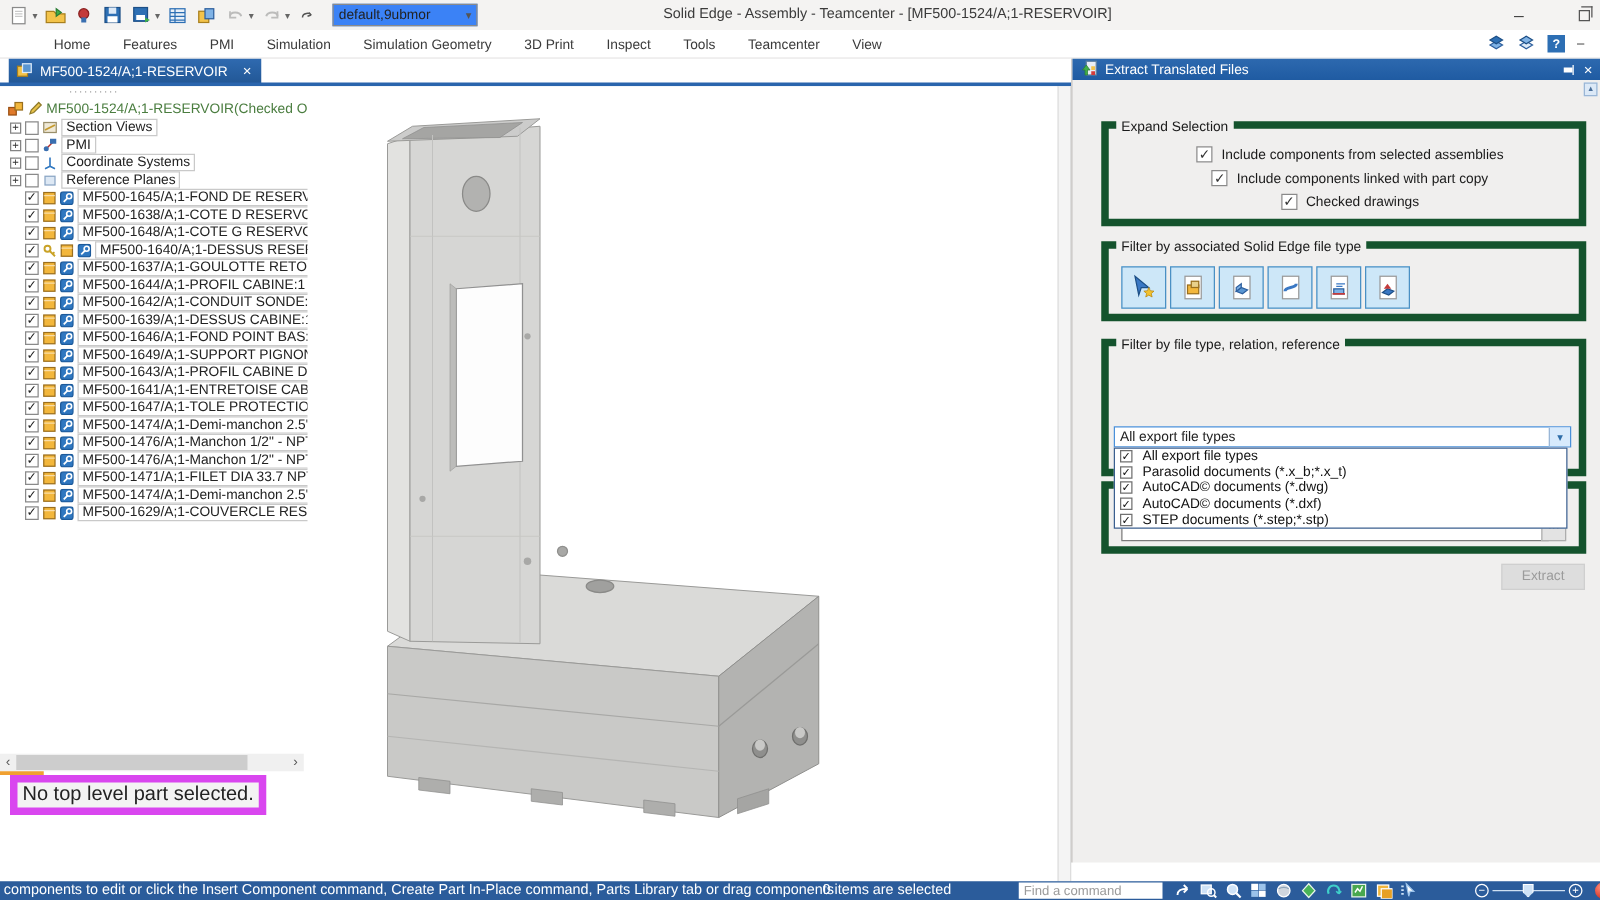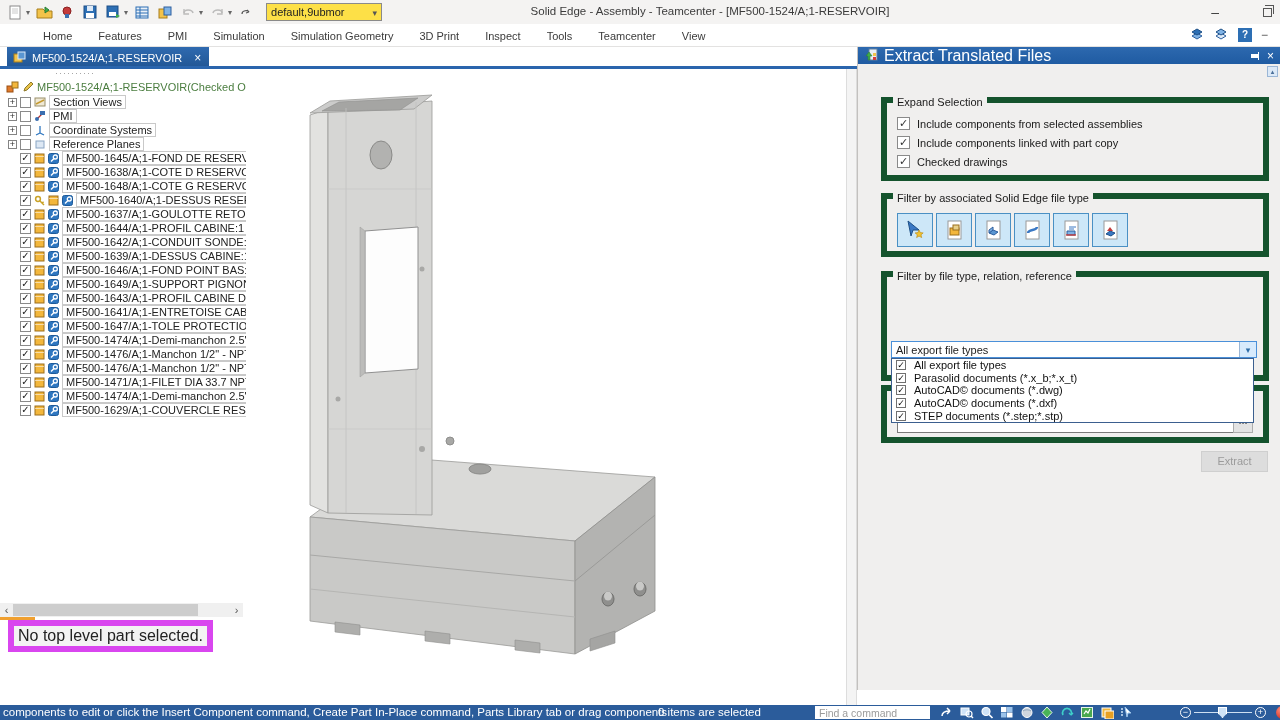--- a/index.html
+++ b/index.html
@@ -7,21 +7,21 @@
     font-family:"Liberation Sans", sans-serif; font-size:11px; color:#222; }
   .app { position:relative; width:1280px; height:720px; }
 
   
   .titlebar { position:absolute; left:0; top:0; width:1280px; height:24px; background:#f4f3f2; }
   .qat { position:absolute; left:6px; top:2px; display:flex; align-items:center; gap:5px; height:20px; }
   .qat-ico { display:inline-flex; align-items:center; justify-content:center; width:18px; height:18px; }
   .qat-ico.gray { opacity:.45; }
   .mini-chev { font-size:8px; color:#666; margin-left:-3px; }
   .stylebox { display:flex; align-items:center; justify-content:space-between; width:116px; height:18px;
-    border:1px solid #8a8a8a; background:#fde047; padding:0 4px; margin-left:6px; }
+    border:1px solid #8a8a8a; background:#3b82f6; padding:0 4px; margin-left:6px; }
   .stylebox .chev::before { content:"▾"; font-size:9px; color:#555; }
   .qat-more { margin-left:8px; }
   .glyph-chevbar { display:inline-block; border-top:1.5px solid #444; line-height:7px; font-size:9px; color:#444; padding-top:1px; }
   .title-text { position:absolute; left:140px; right:0; top:5px; text-align:center; color:#3b3b3b; font-size:11.5px; }
   .win-btns { position:absolute; right:8px; top:4px; display:flex; gap:44px; align-items:center; }
   .glyph-min::before { content:"–"; font-size:14px; color:#444; }
   .glyph-restore { position:relative; width:9px; height:9px; border:1px solid #555; background:#f4f3f2; display:inline-block; }
   .glyph-restore::before { content:""; position:absolute; left:1px; top:-4px; width:8px; height:8px; border:1px solid #555; border-bottom:none; border-left:none; }
 
   
@@ -73,33 +73,33 @@
   .hs-track { flex:1; height:14px; position:relative; }
   .hs-thumb { position:absolute; left:0; top:1px; width:185px; height:12px; background:#cdcdcd; }
   .pf-accent { position:absolute; left:0; top:617px; width:35px; height:3px; background:#f0a030; }
   .note { position:absolute; left:8px; top:620px; border:6px solid #d946ef; background:#f3f3f3;
     padding:1px 4px; font-size:16px; color:#222; }
 
   
   .dialog { position:absolute; left:857px; top:47px; width:423px; height:643px; background:#f0efee; border-left:1px solid #c3c1bf; }
   .dlg-title { position:absolute; left:0; top:0; width:100%; height:17px; background:linear-gradient(#2d69af,#1f5ba2);
     display:flex; align-items:center; padding:0 6px; gap:6px; color:#fff; }
-  .dlg-title-text { font-size:16px; flex:1; }
+  .dlg-title-text { font-size:11px; flex:1; }
   .dlg-btn { color:#fff; cursor:pointer; display:inline-flex; align-items:center; }
   .dlg-btn.glyph-chevbar { border-top-color:#fff; color:#fff; }
   .pin-ico { display:inline-block; width:10px; height:10px; position:relative; }
   .pin-ico::before { content:""; position:absolute; left:0; top:3px; width:7px; height:4px; background:#fff; }
   .pin-ico::after { content:""; position:absolute; left:7px; top:1px; width:1.5px; height:8px; background:#fff; }
   .dlg-scroll-up { position:absolute; right:2px; top:19px; width:11px; height:11px; background:#dce9f7; border:1px solid #9ab6d6;
     color:#4a6f9a; font-size:7px; text-align:center; line-height:9px; }
   .dlg-scroll-up::before { content:"▴"; }
   .groupbox { position:absolute; border:6px solid #14532d; }
   .gb-label { position:absolute; top:-7px; left:6px; background:#f0efee; padding:0 4px; color:#1a1a1a; font-size:11px; }
   .gb-expand { left:23px; top:50px; width:388px; height:84px; }
-  .chkrow { display:flex; align-items:center; gap:7px; margin:6px 0 0 10px; height:13px; }
+  .chkrow { display:flex; align-items:center; gap:7px; margin:6px 0 0 10px; height:13px;justify-content:center; }
   #expand-rows { padding-top:8px; }
   .dcb { width:13px; height:13px; border:1px solid #8a8a8a; background:#fff; display:inline-flex;
     align-items:center; justify-content:center; flex:none; }
   .dcb.checked::after { content:"✓"; font-size:11px; color:#333; }
   .chklabel { font-size:11px; color:#1a1a1a; }
   .gb-sefilter { left:23px; top:146px; width:388px; height:64px; }
   #filterbtns { position:absolute; left:10px; top:14px; display:flex; gap:3px; }
   .filterbtn { width:36px; height:34px; background:#cde7f8; border:1px solid #4a90c4; display:flex;
     align-items:center; justify-content:center; cursor:pointer; }
   .gb-filefilter { left:23px; top:224px; width:388px; height:110px; }

